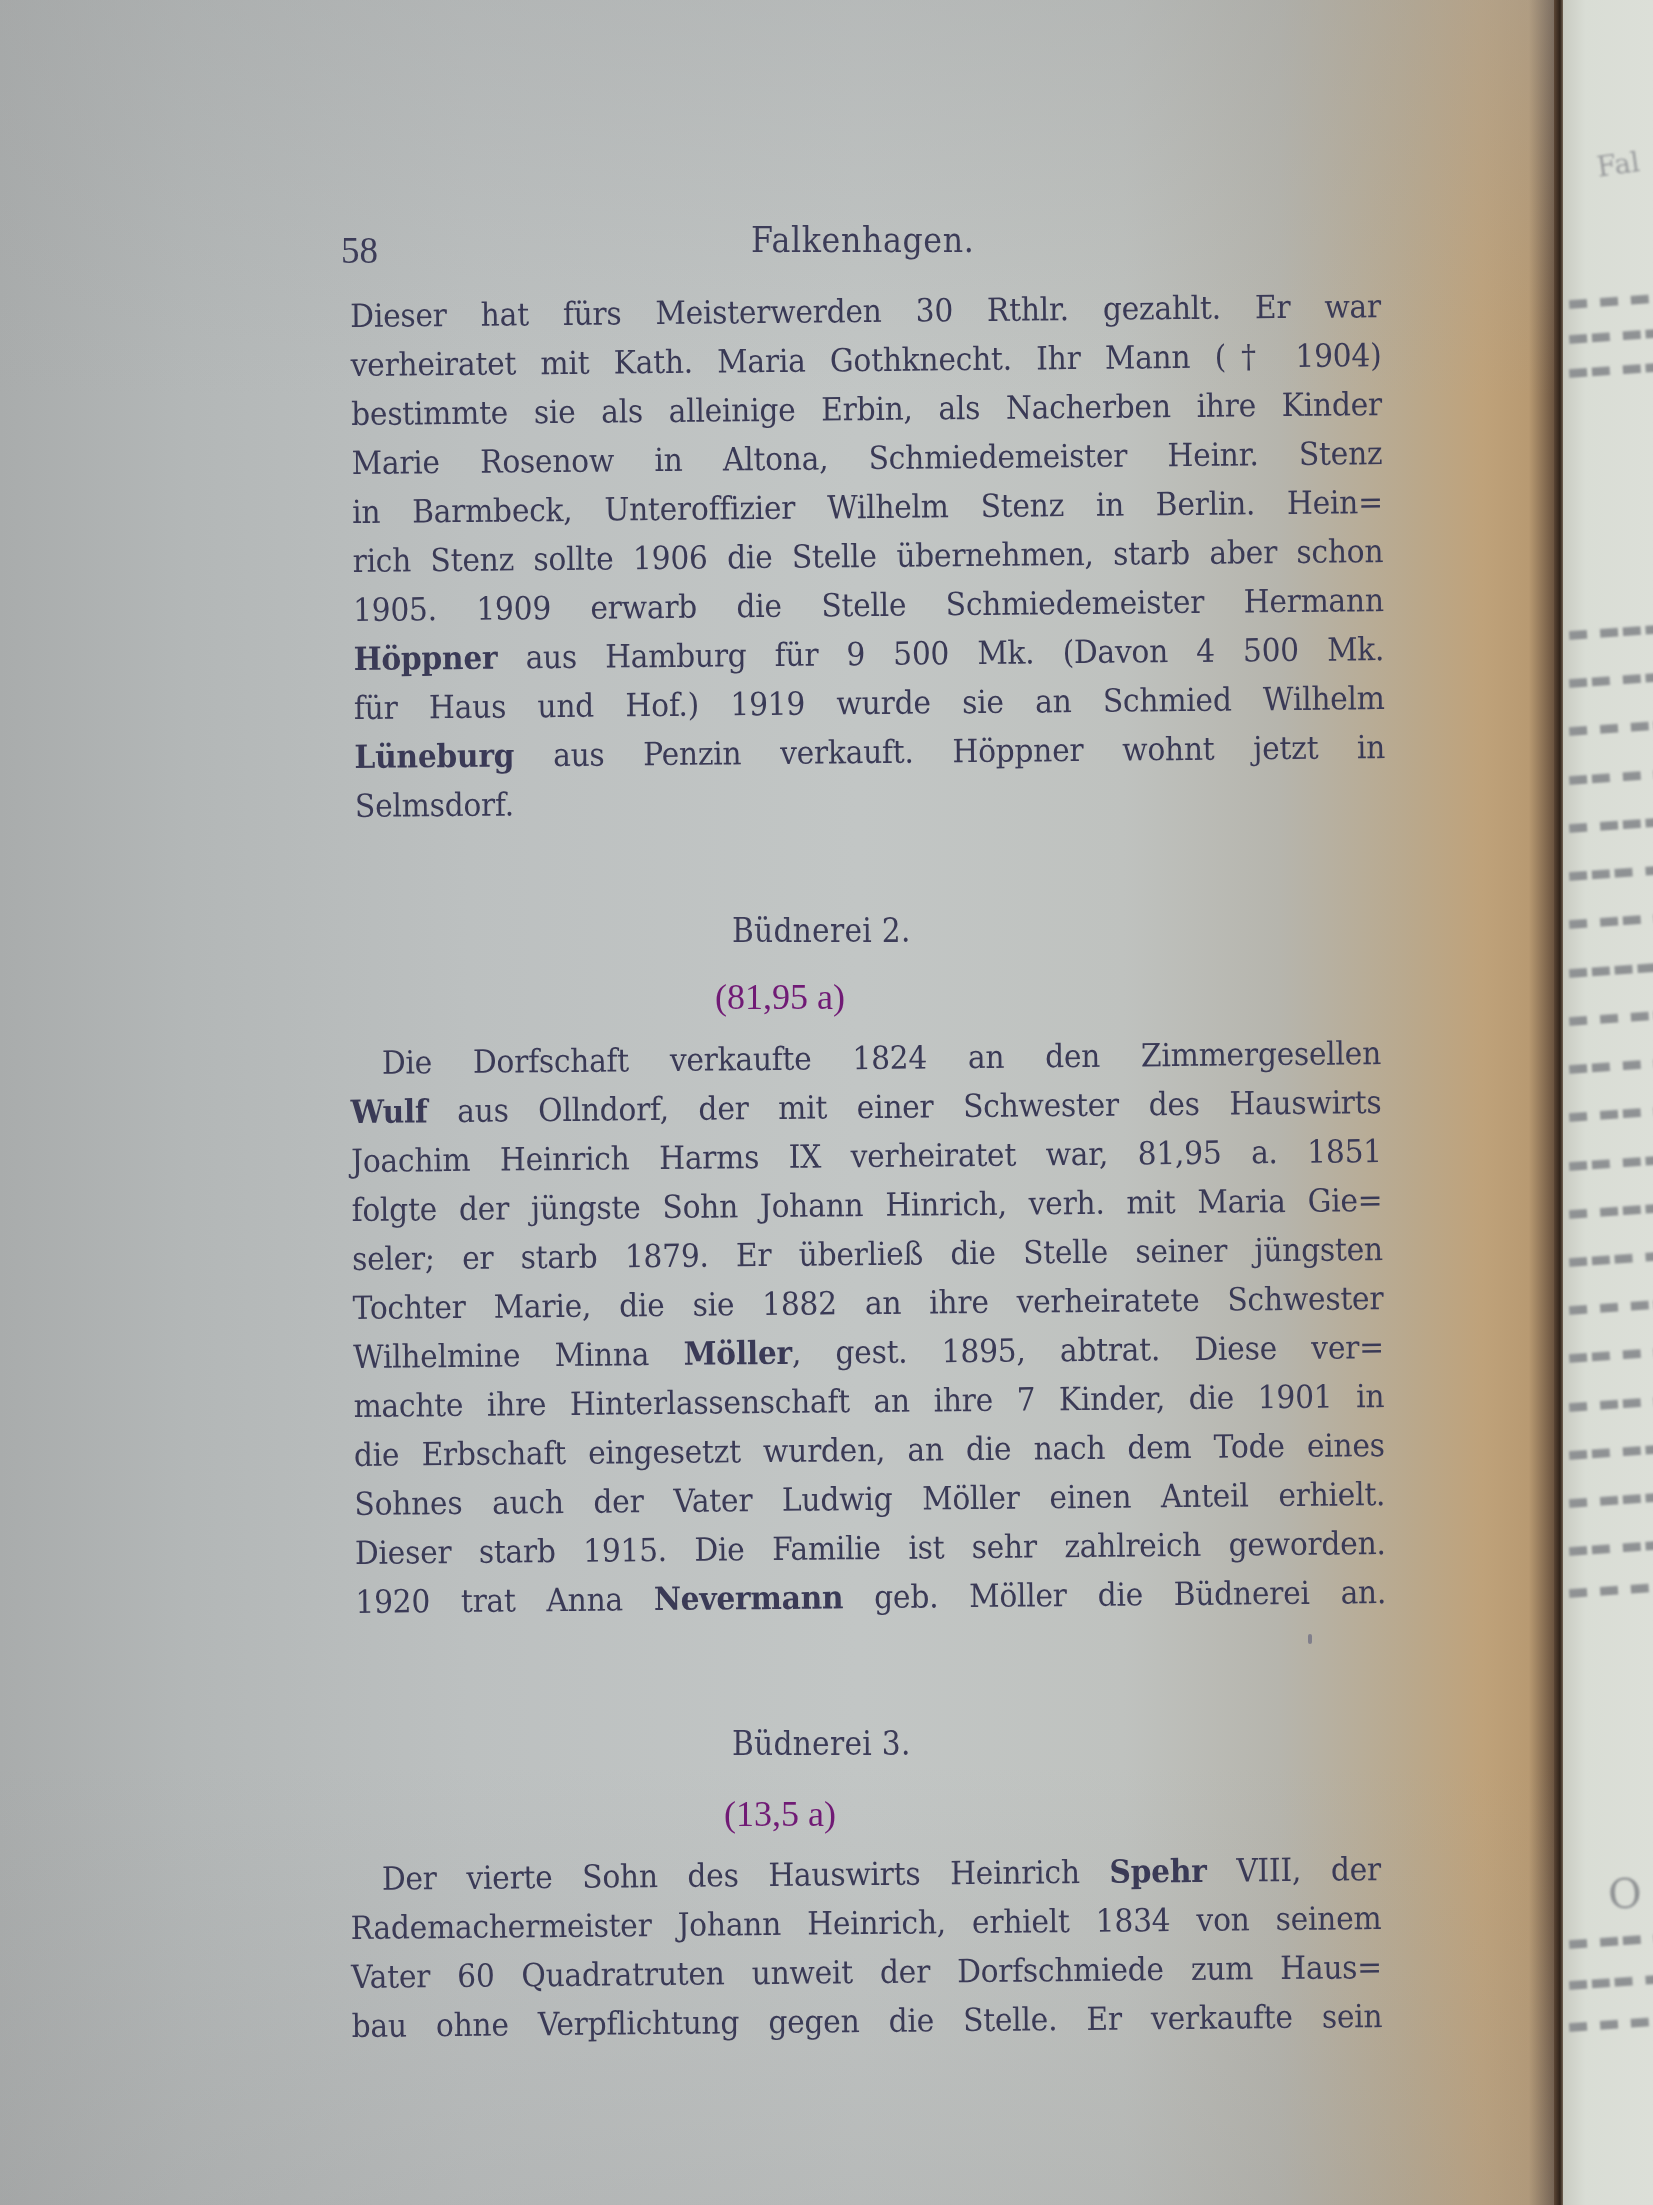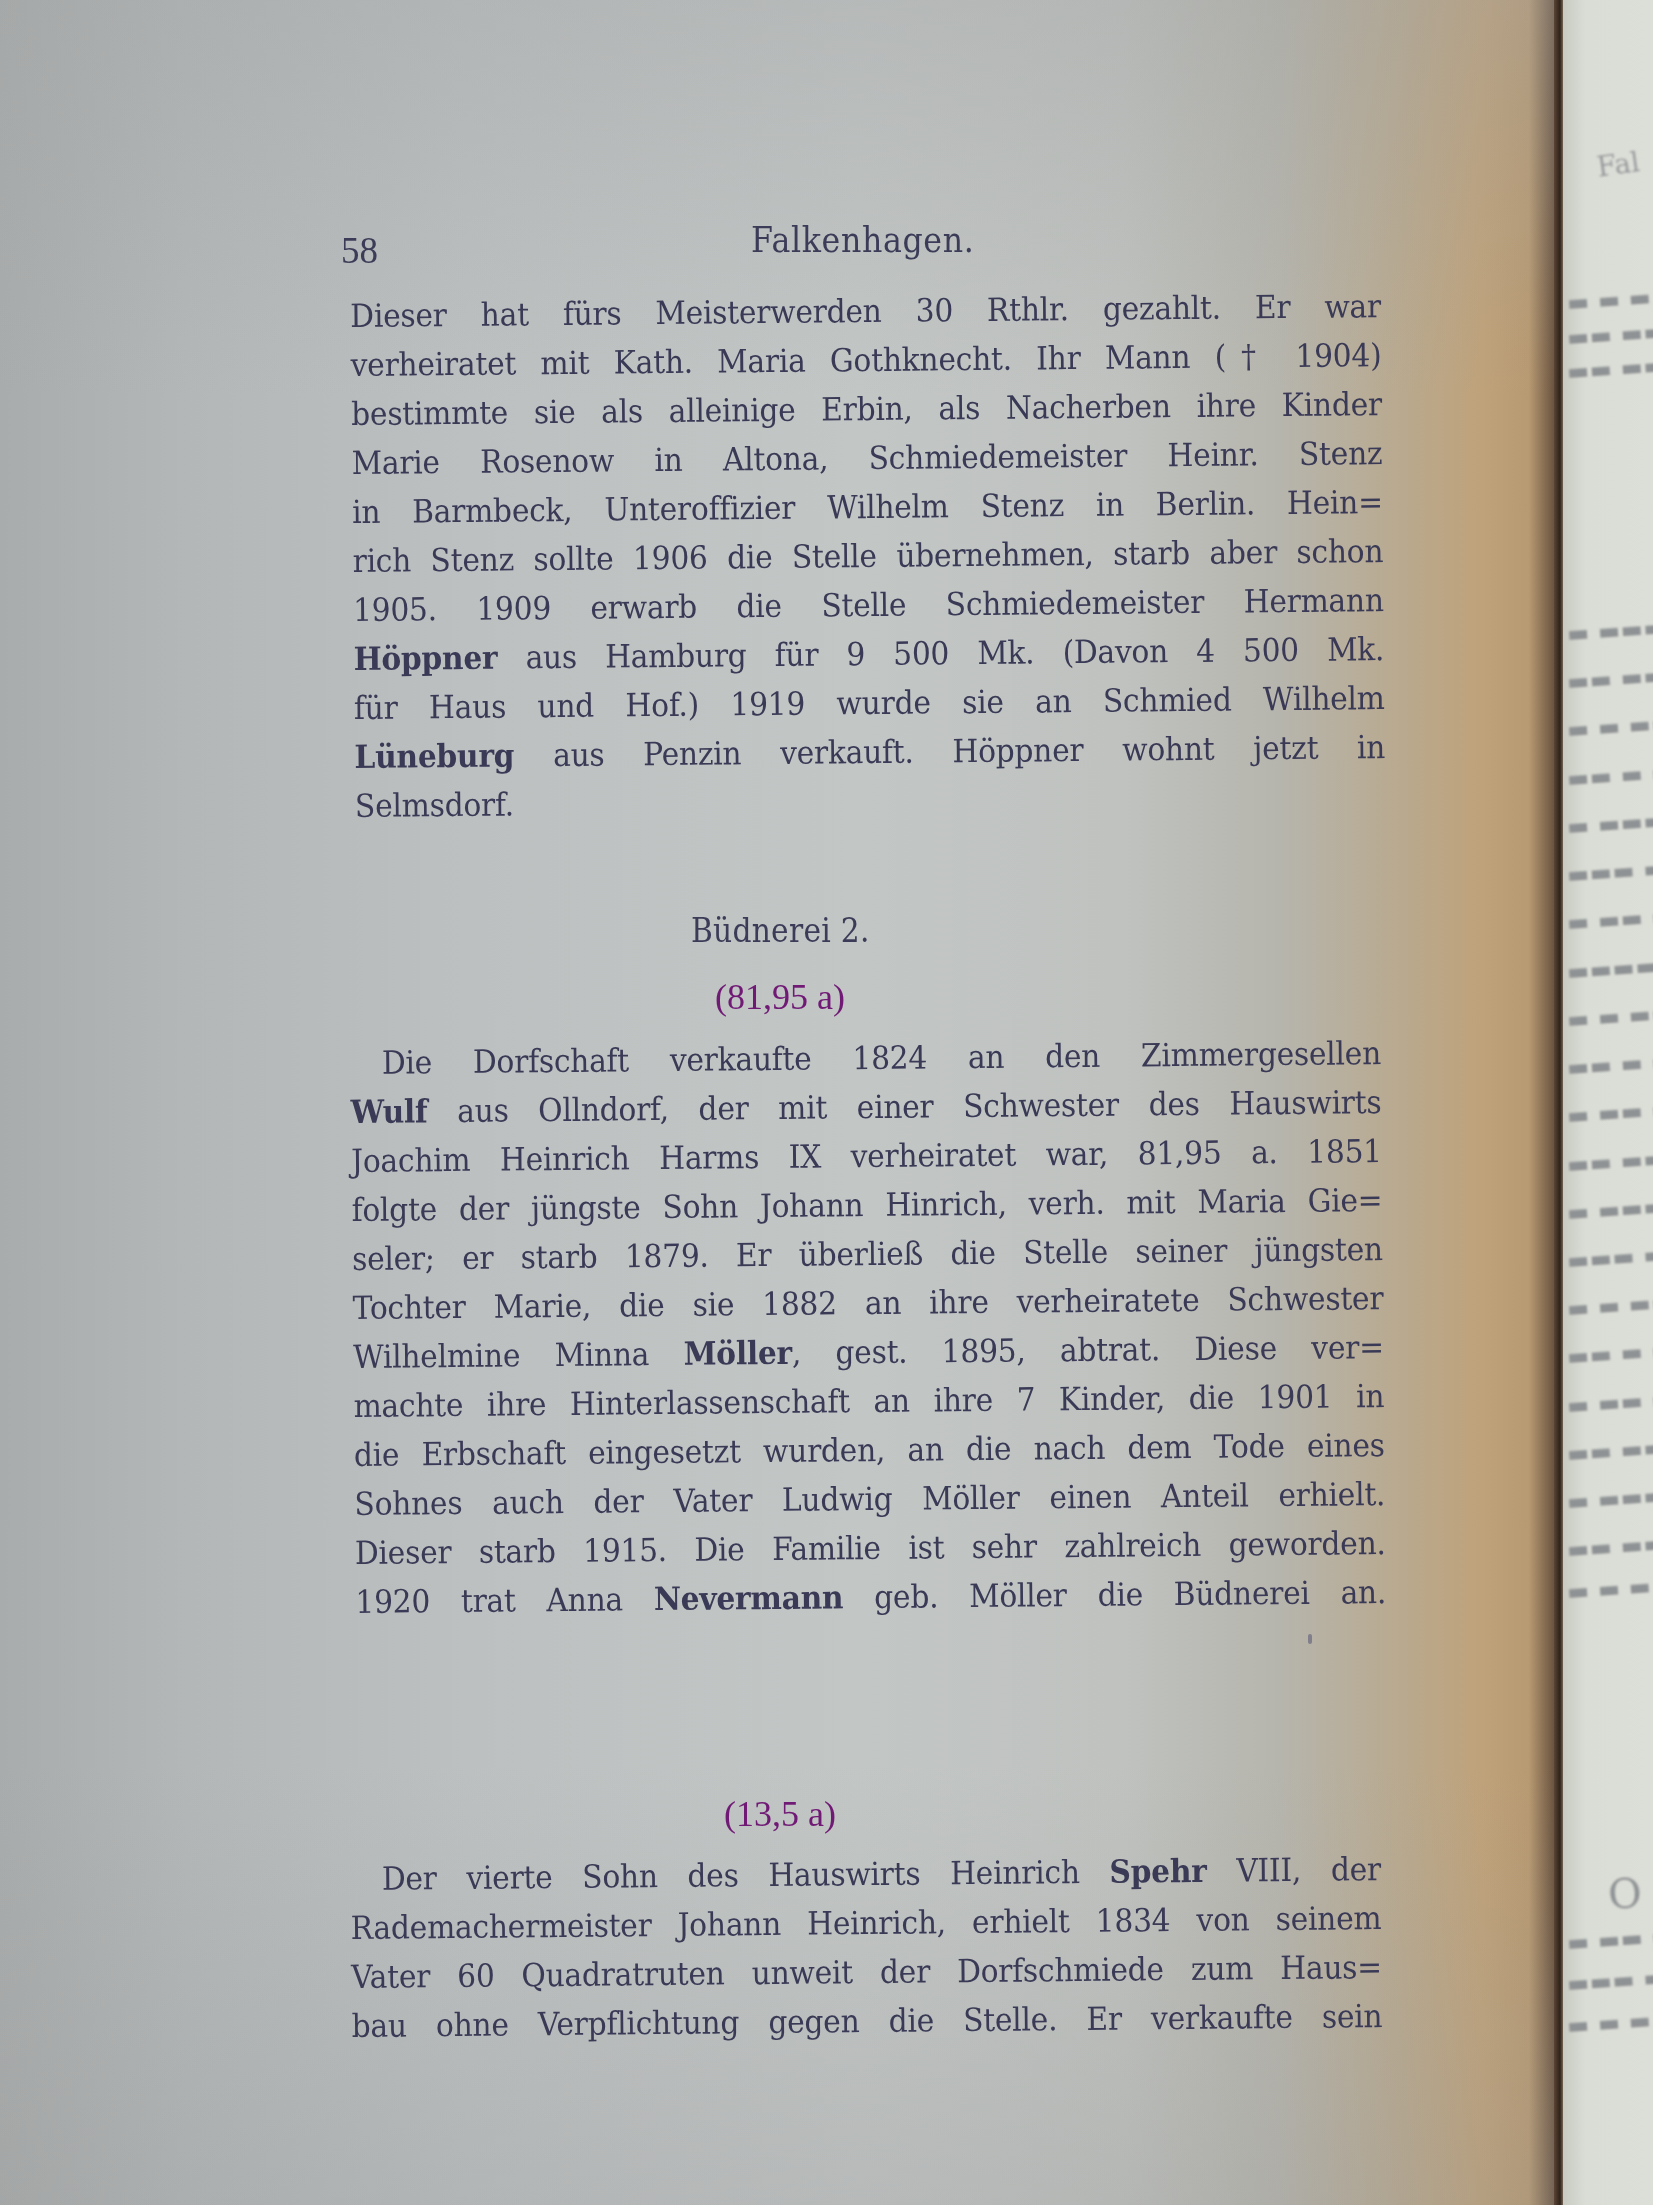--- a/index.html
+++ b/index.html
@@ -146,20 +146,21 @@
 
     .section-heading {
       position: absolute;
       left: 0;
       width: 1560px;
       text-align: center;
       font-family: "DejaVu Serif", serif;
       font-size: 33px;
       color: #3c3c58;
       letter-spacing: 0.3px;
+      padding-left: 41px;
     }
     .section-heading .inner {
       display: inline-block;
       transform: scaleX(0.9);
     }
     .section-area {
       position: absolute;
       left: 0;
       width: 1560px;
       text-align: center;
@@ -248,20 +249,23 @@
     <div class="line-text">seler; er starb 1879.  Er überließ die Stelle seiner jüngsten</div>
     <div class="line-text">Tochter Marie, die sie 1882 an ihre verheiratete Schwester</div>
     <div class="line-text">Wilhelmine Minna <b class="bold">Möller</b>, gest. 1895, abtrat.  Diese ver=</div>
     <div class="line-text">machte ihre Hinterlassenschaft an ihre 7 Kinder, die 1901 in</div>
     <div class="line-text">die Erbschaft eingesetzt wurden, an die nach dem Tode eines</div>
     <div class="line-text">Sohnes auch der Vater Ludwig Möller einen Anteil erhielt.</div>
     <div class="line-text">Dieser starb 1915.  Die Familie ist sehr zahlreich geworden.</div>
     <div class="line-text">1920 trat Anna <b class="bold">Nevermann</b> geb. Möller die Büdnerei an.</div>
   </div>
 
+  <div class="section-heading" style="top:1702px">
+    <span class="inner">Büdnerei 3.</span>
+  </div>
   <div class="section-area" style="top:1771px">
     <span>(13,5 a)</span>
   </div>
   <div class="block" style="top:1833px">
     <div class="line-text indent">Der vierte Sohn des Hauswirts Heinrich <b class="bold">Spehr</b> VIII, der</div>
     <div class="line-text">Rademachermeister Johann Heinrich, erhielt 1834 von seinem</div>
     <div class="line-text">Vater 60 Quadratruten unweit der Dorfschmiede zum Haus=</div>
     <div class="line-text">bau ohne Verpflichtung gegen die Stelle.  Er verkaufte sein</div>
   </div>
 

